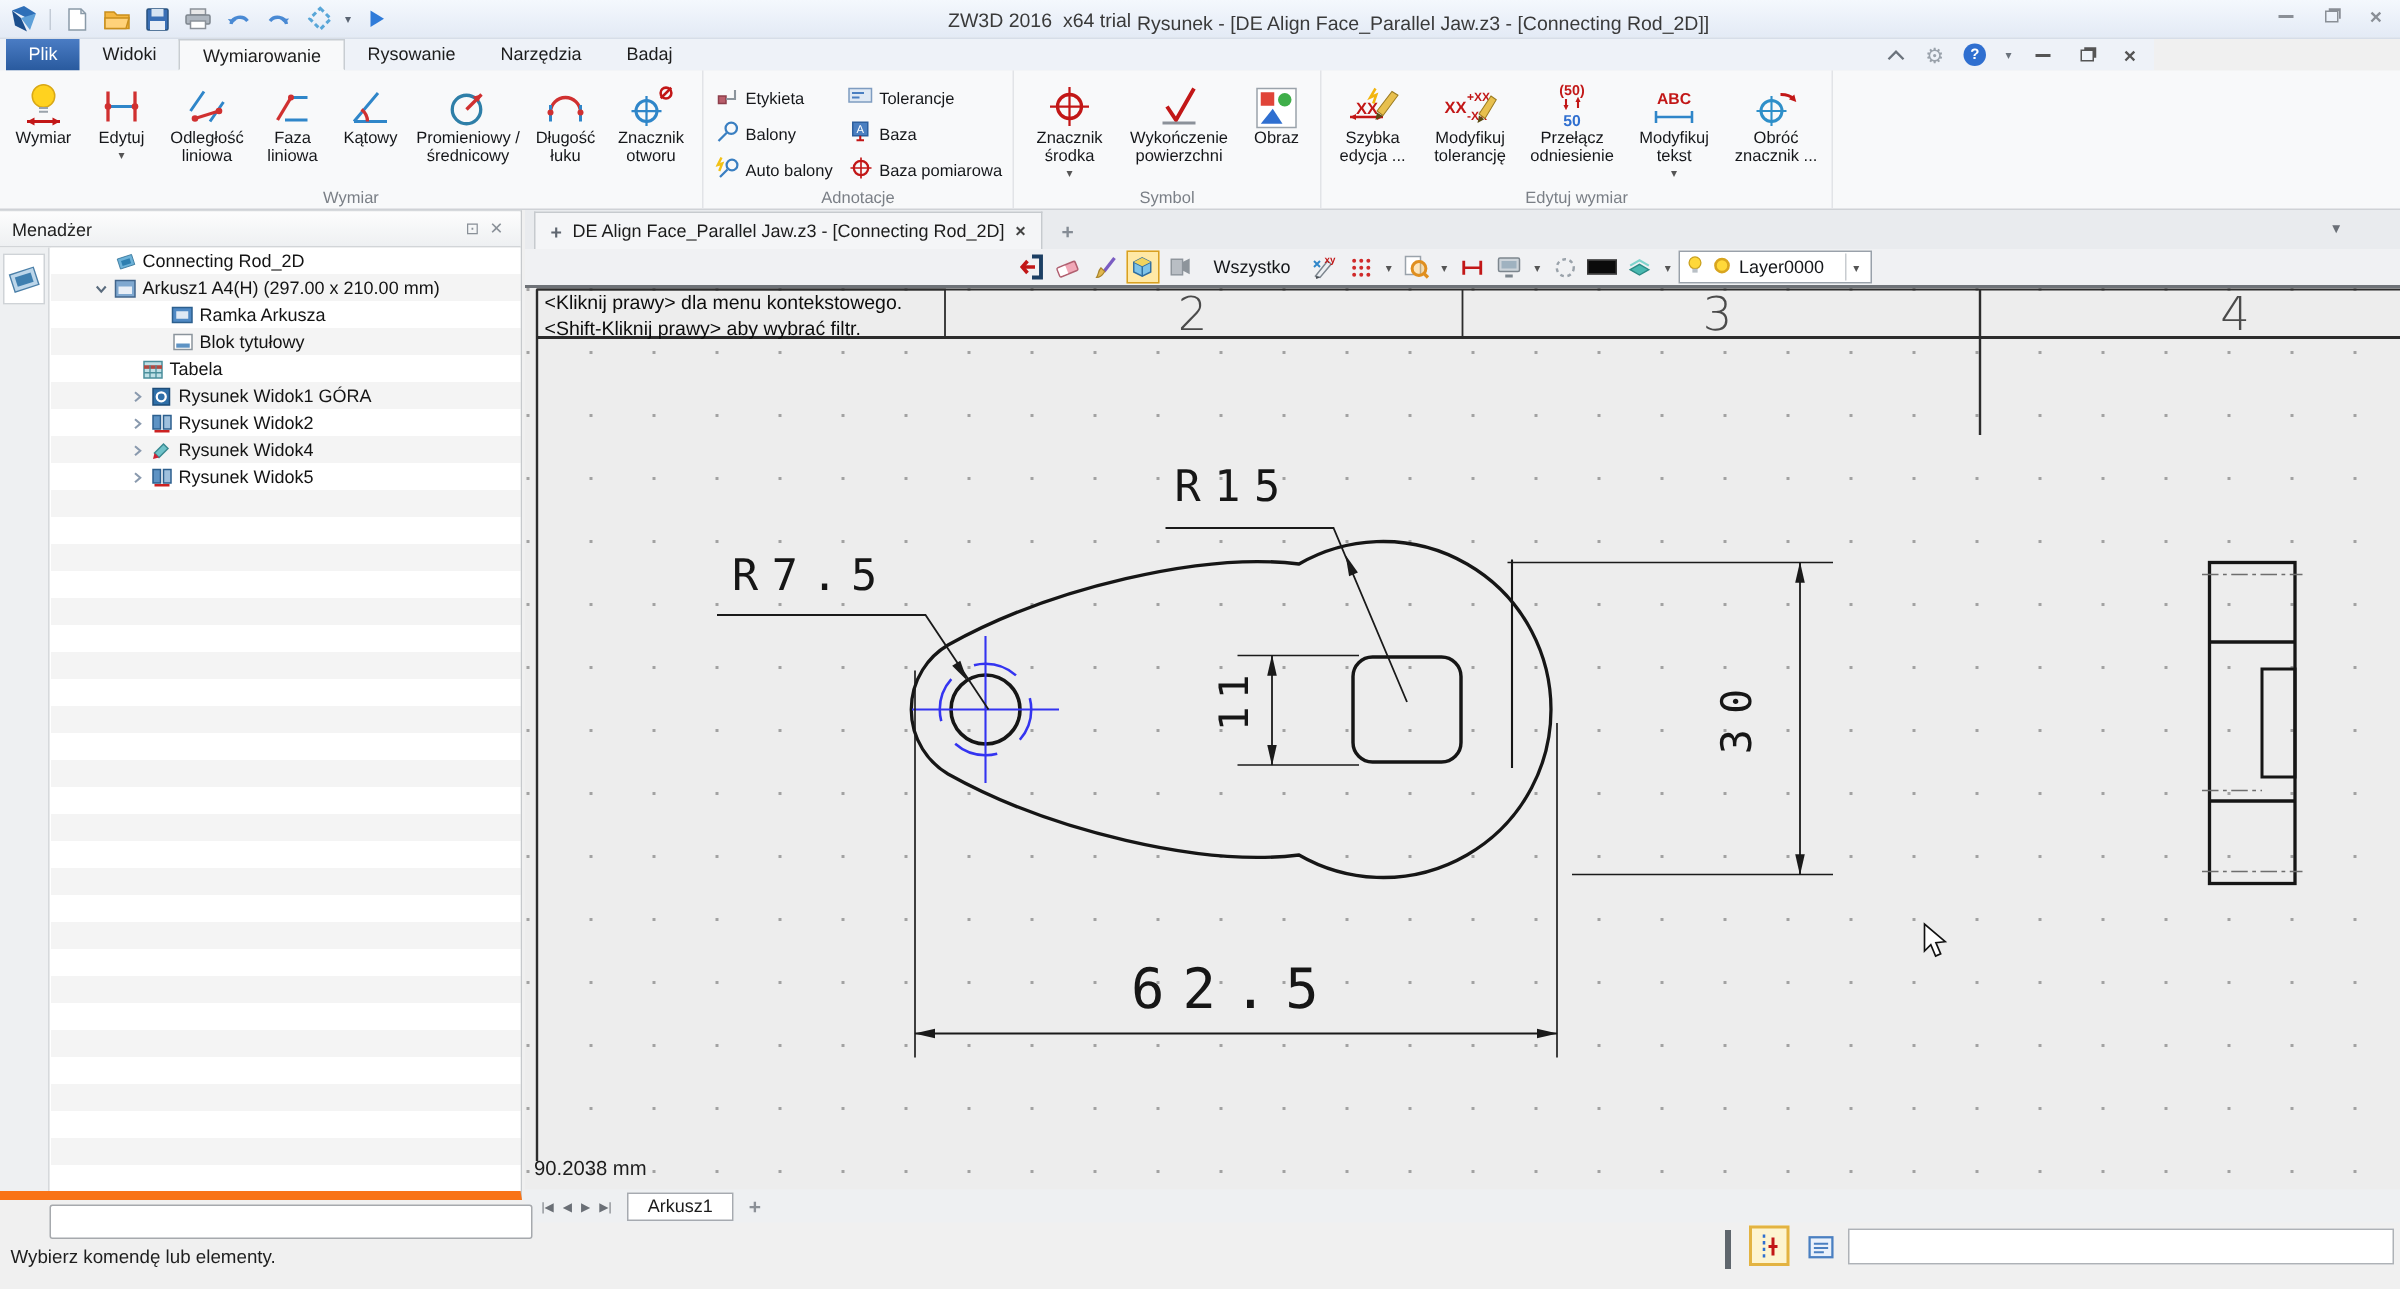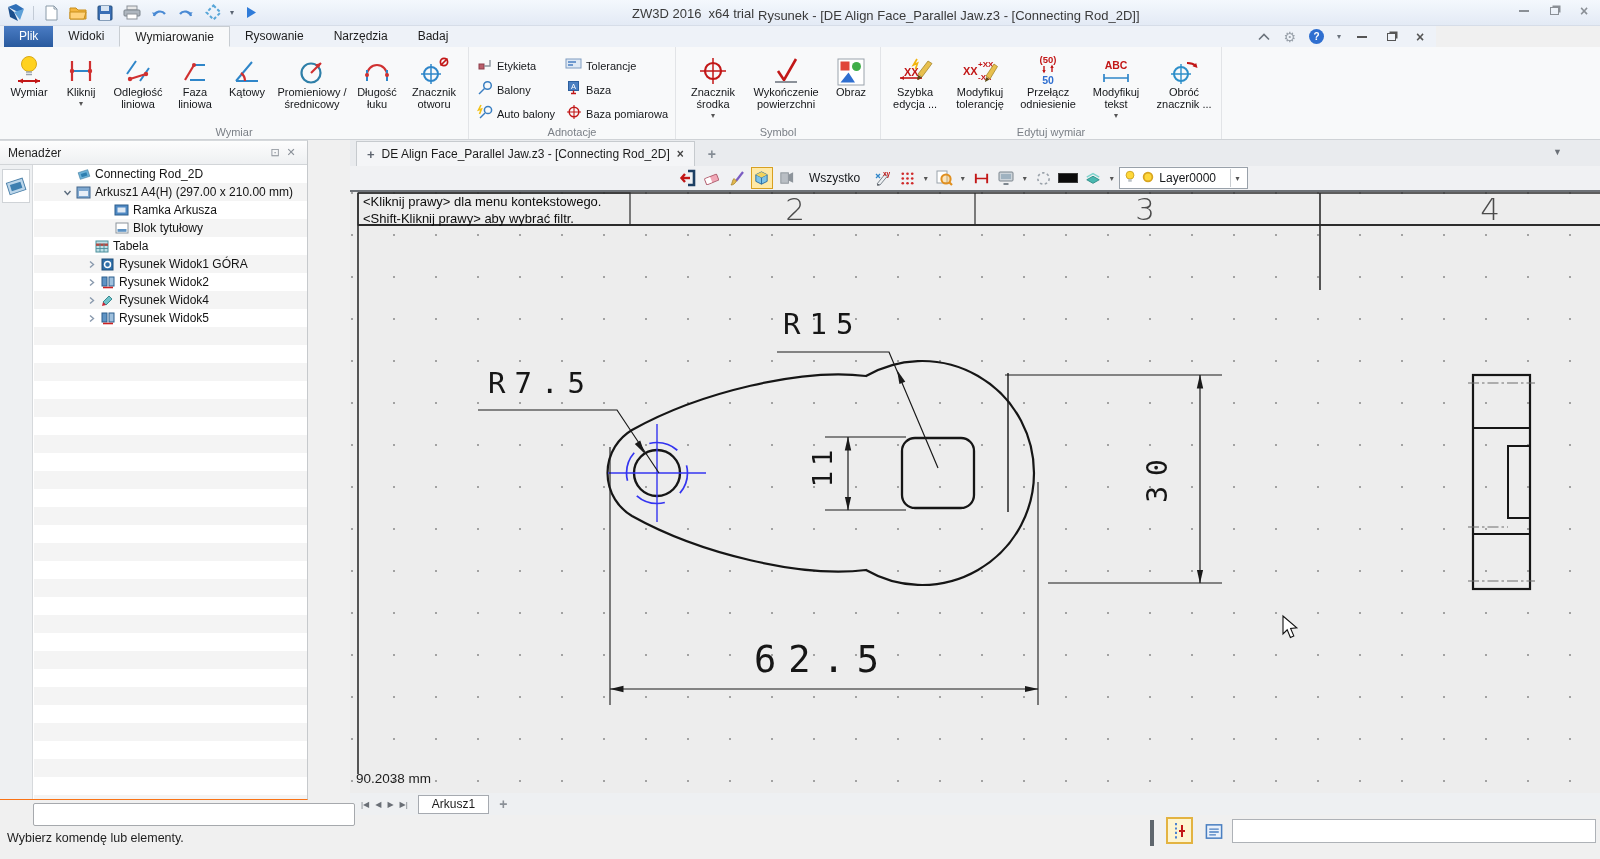--- a/index.html
+++ b/index.html
@@ -47,22 +47,22 @@
        font-size:11px;line-height:12px;text-align:center;color:#15171a}
   .rbl.w50{width:52px}.rbl.w76{width:78px}.rbl.w68{width:68px}
   .rbl .ric{height:36px;display:flex;align-items:flex-end;justify-content:center}
   .caret{font-size:8px;color:#555}
   .adn-cols{display:flex;gap:2px;padding-top:7px}
   .adn-col{display:flex;flex-direction:column;gap:7px}
   .rbs{display:flex;align-items:flex-end;gap:4px;font-size:11px;color:#15171a;padding:0 4px}
   .ric16{width:17px;height:17px;display:flex;align-items:center;justify-content:center}
 
   
-  .manager{position:absolute;left:0;top:140px;width:308px;height:660px;background:#fff;
-           border-right:1px solid #c6c9cc;border-bottom:1px solid #f97316;border-top:1px solid #d6d9dc}
+  .manager{position:absolute;left:0;top:140px;width:348px;height:660px;background:#fff;
+           border-right:1px solid #c6c9cc;border-bottom:6px solid #f97316;border-top:1px solid #d6d9dc}
   .mhead{height:24px;background:linear-gradient(#fdfdfd,#eef0f2);border-bottom:1px solid #d2d5d8;
          display:flex;align-items:center;padding:0 8px;font-size:12px;color:#222}
   .mhead .sp{flex:1}
   .mh-ic{width:16px;height:16px;display:flex;align-items:center;justify-content:center;color:#8a9098;font-size:11px}
   .mstrip{position:absolute;left:0;top:24px;width:33px;bottom:0;background:#eef0f2;border-right:1px solid #d6d9dc}
   .mstrip-tab{margin:4px 2px;width:28px;height:34px;background:#fff;border:1px solid #cfd3d7;
               display:flex;align-items:center;justify-content:center}
   .tree{position:absolute;left:34px;top:24px;right:0;bottom:0;
         background:repeating-linear-gradient(to bottom,#ffffff 0 18px,#f4f4f4 18px 36px)}
   .trow{height:18px;display:flex;align-items:center;gap:4px;font-size:12px;color:#141414;white-space:nowrap}
@@ -244,21 +244,21 @@
         </div>
         <div class="rbl w50">
           <div class="ric">
             <svg width="30" height="30" viewBox="0 0 30 30">
                 <path d="M6 5v20M24 5v20" stroke="#d03030" stroke-width="2.2"></path>
                 <path d="M6 15h18" stroke="#2f86c9" stroke-width="2"></path>
                 <circle cx="6" cy="15" r="2.2" fill="#d03030"></circle>
                 <circle cx="24" cy="15" r="2.2" fill="#d03030"></circle>
               </svg>
           </div>
-          <span>Kliknij</span>
+          <span>Edytuj</span>
           <span class="caret">▾</span>
         </div>
         <div class="rbl">
           <div class="ric">
             <svg width="30" height="30" viewBox="0 0 30 30">
                 <path d="M4 18 13 5M17 25 26 12" stroke="#2f86c9" stroke-width="2"></path>
                 <path d="M7 23 23 18" stroke="#d03030" stroke-width="2"></path>
                 <circle cx="7" cy="23" r="2.2" fill="#d03030"></circle>
                 <circle cx="23" cy="18" r="2.2" fill="#d03030"></circle>
               </svg>

